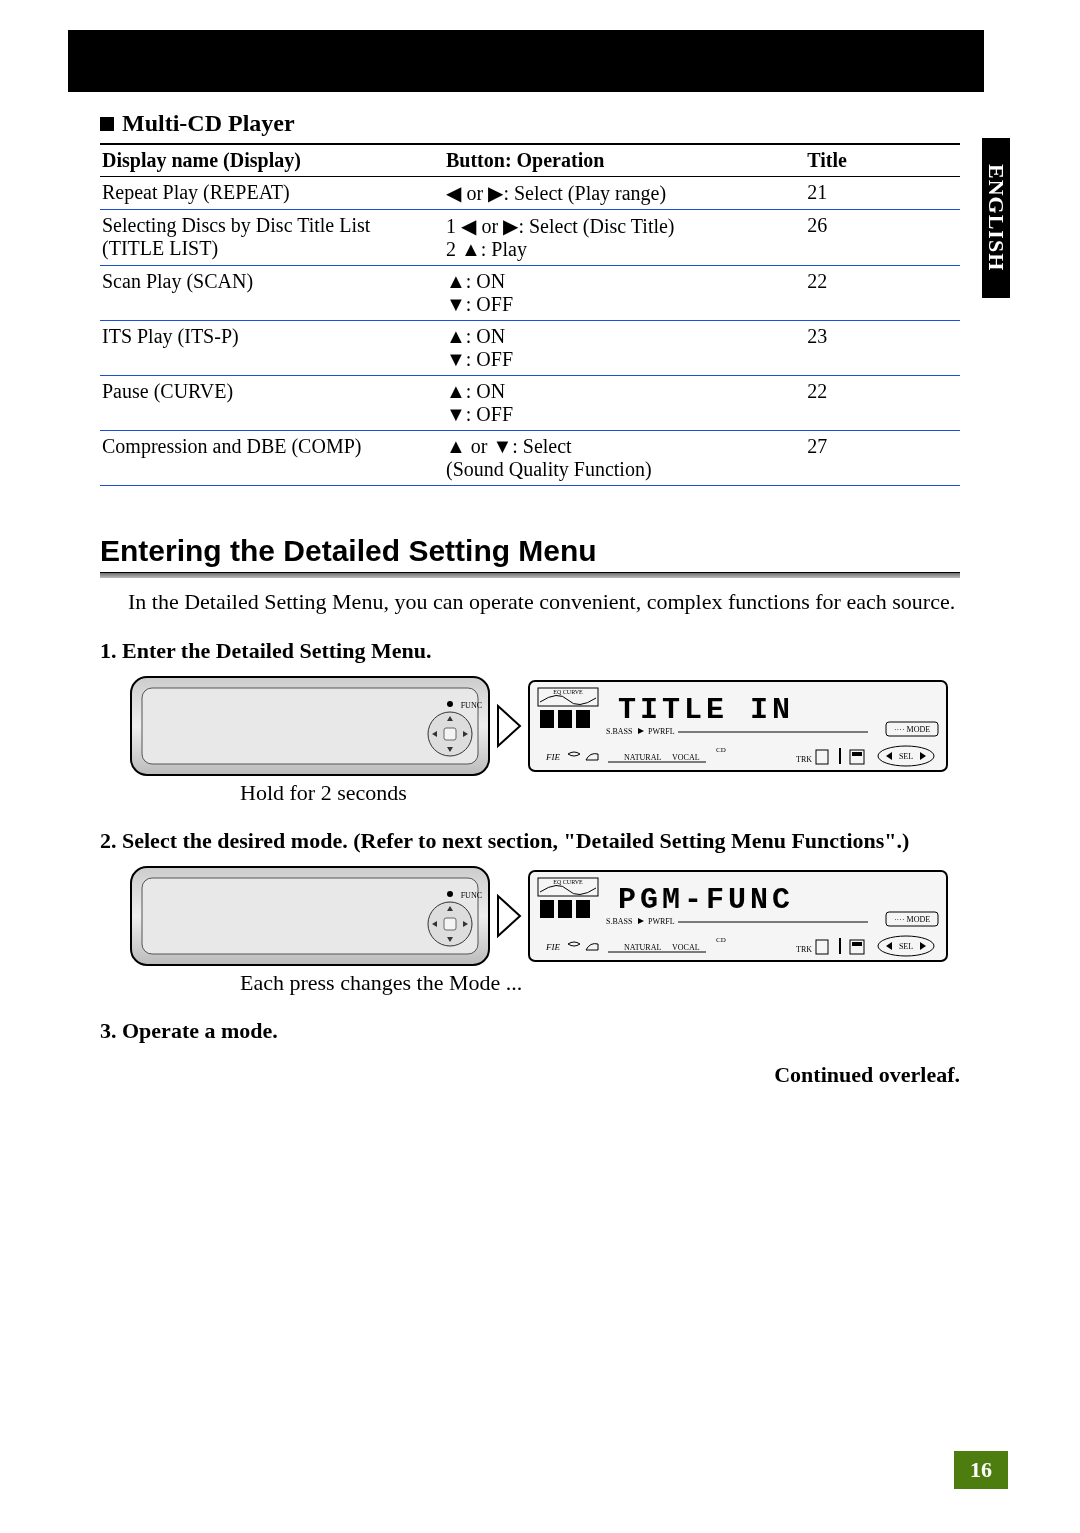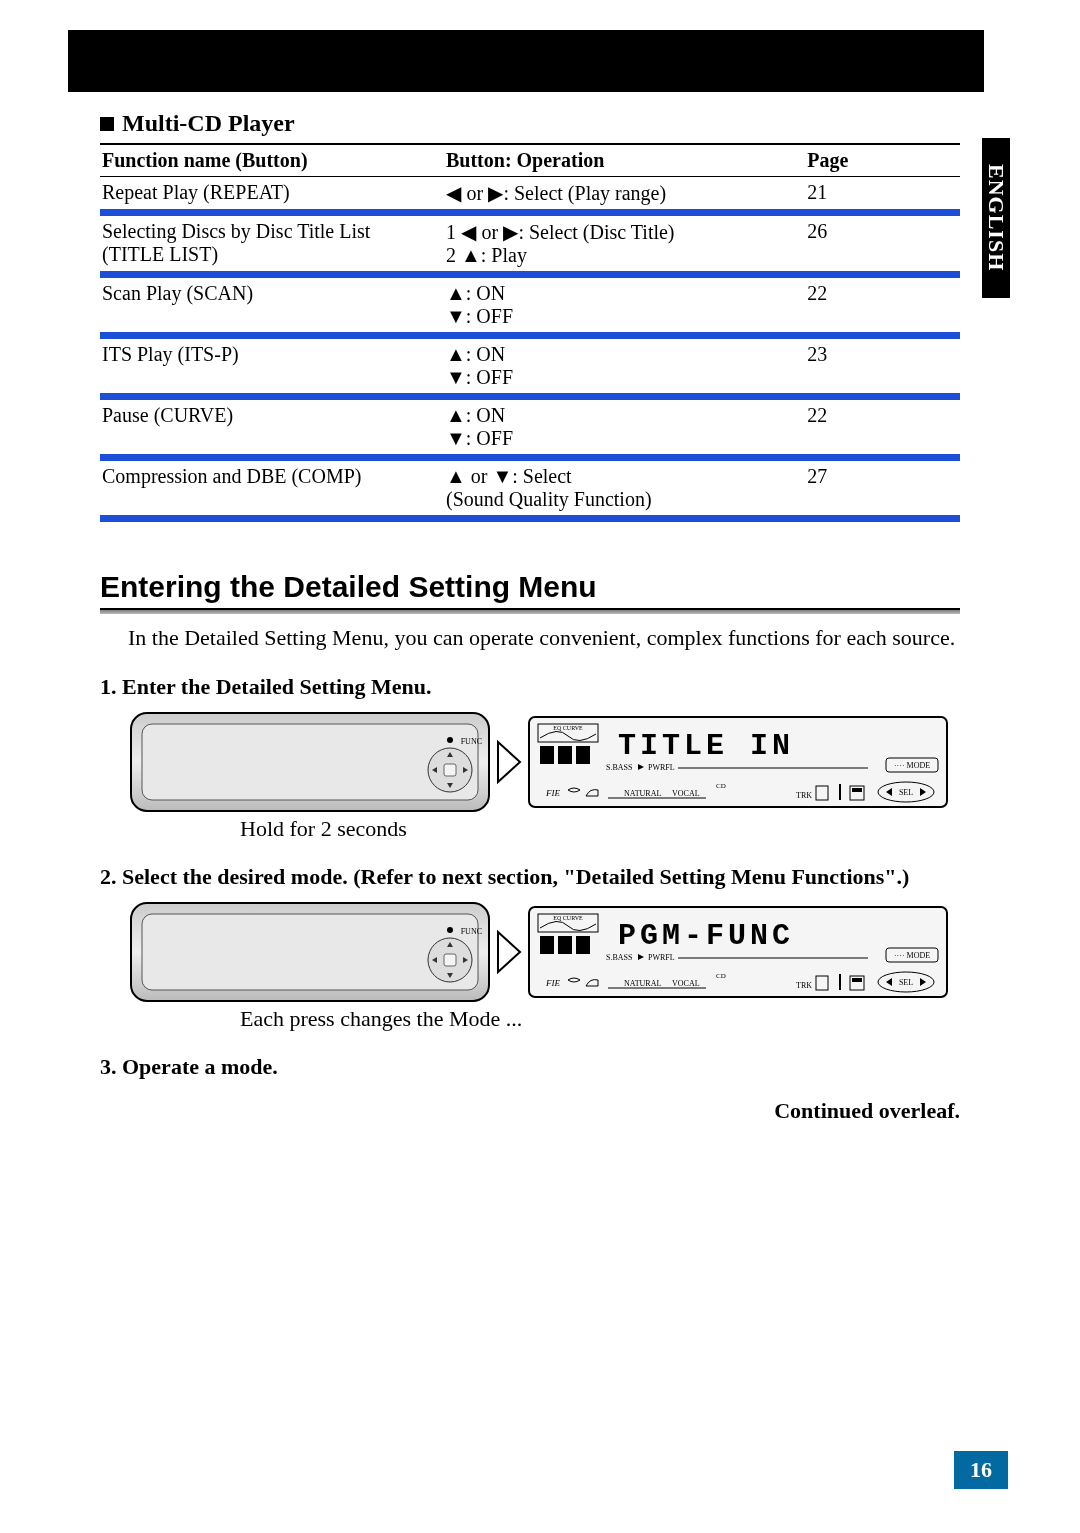--- a/index.html
+++ b/index.html
@@ -70,21 +70,21 @@
   table.func th {
     text-align: left;
     font-weight: bold;
     border-top: 2px solid #000;
     border-bottom: 1px solid #000;
     padding: 4px 6px 4px 2px;
     font-family: "Times New Roman", serif;
   }
   table.func td {
     vertical-align: top;
-    border-bottom: 7px solid #1d4ed8;
+    border-bottom: 1px solid #1d4ed8;
     padding: 4px 6px 4px 2px;
     font-family: "Times New Roman", serif;
   }
   table.func th.col-func { width: 40%; }
   table.func th.col-btn  { width: 42%; }
   table.func th.col-page { width: 18%; }
   .op-line { white-space: pre-line; }
   .section-h {
     margin-top: 48px;
     font-family: Arial, Helvetica, sans-serif;
@@ -121,21 +121,21 @@
   .continued {
     font-weight: bold;
     font-size: 22px;
     text-align: right;
     margin-top: 18px;
   }
   .page-number {
     position: absolute;
     bottom: 44px;
     right: 72px;
-    background: #0369a1;
+    background: #4d7c0f;
     color: #fff;
     font-weight: bold;
     font-size: 22px;
     padding: 6px 12px;
     min-width: 30px;
     text-align: center;
   }
   svg { display: block; }
 </style>
 </head>
@@ -147,23 +147,23 @@
 
   <div class="content">
     <div class="section-title">
       <span class="black-square"></span>
       <span>Multi-CD Player</span>
     </div>
 
     <table class="func">
       <thead>
         <tr>
-          <th class="col-func">Function name (Button)</th>
+          <th class="col-func">Display name (Display)</th>
           <th class="col-btn">Button: Operation</th>
-          <th class="col-page">Page</th>
+          <th class="col-page">Title</th>
         </tr>
       </thead>
       <tbody id="func-tbody">
           <tr>
             <td class="op-line">Repeat Play (REPEAT)</td>
             <td class="op-line">◀ or ▶: Select (Play range)</td>
             <td>21</td>
           </tr>
           <tr>
             <td class="op-line">Selecting Discs by Disc Title List

